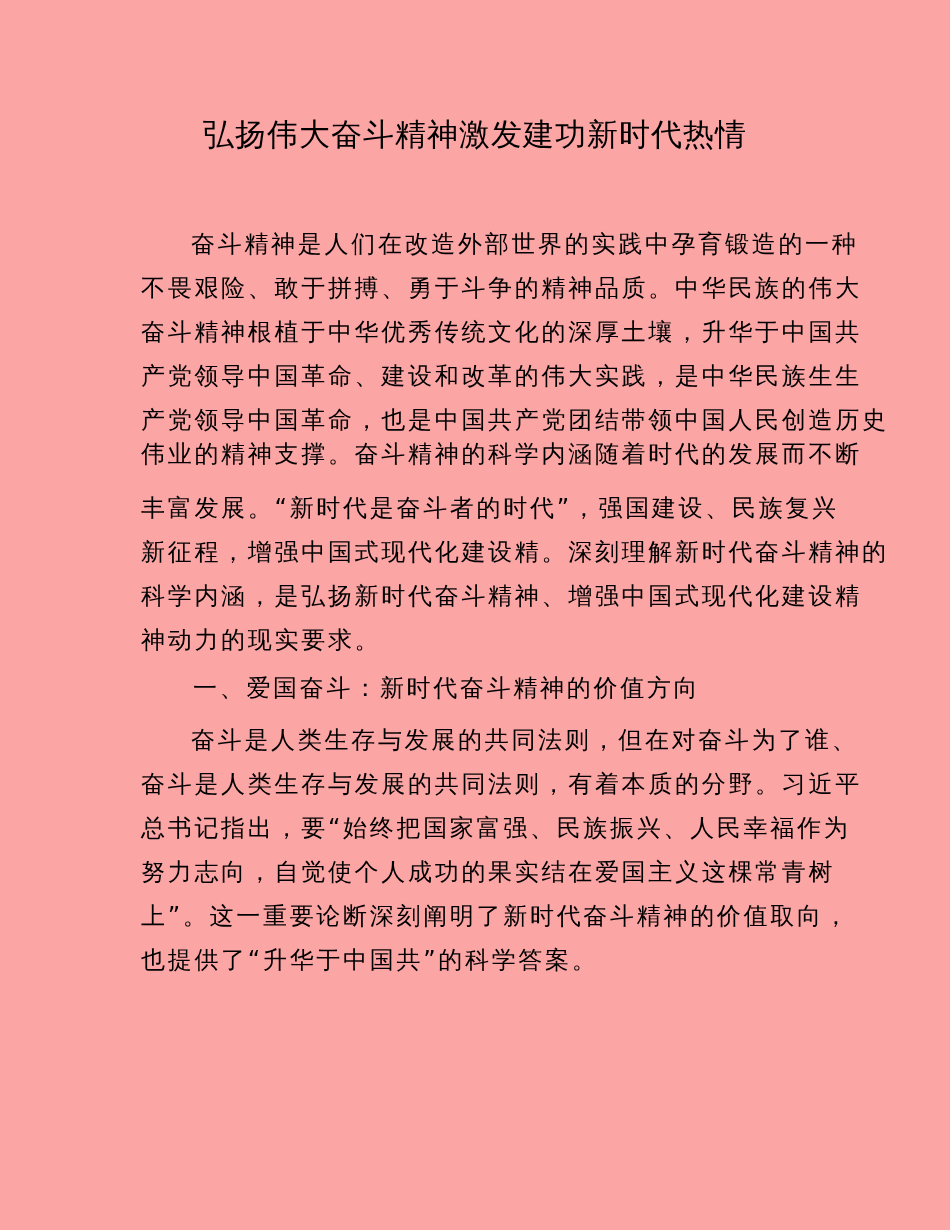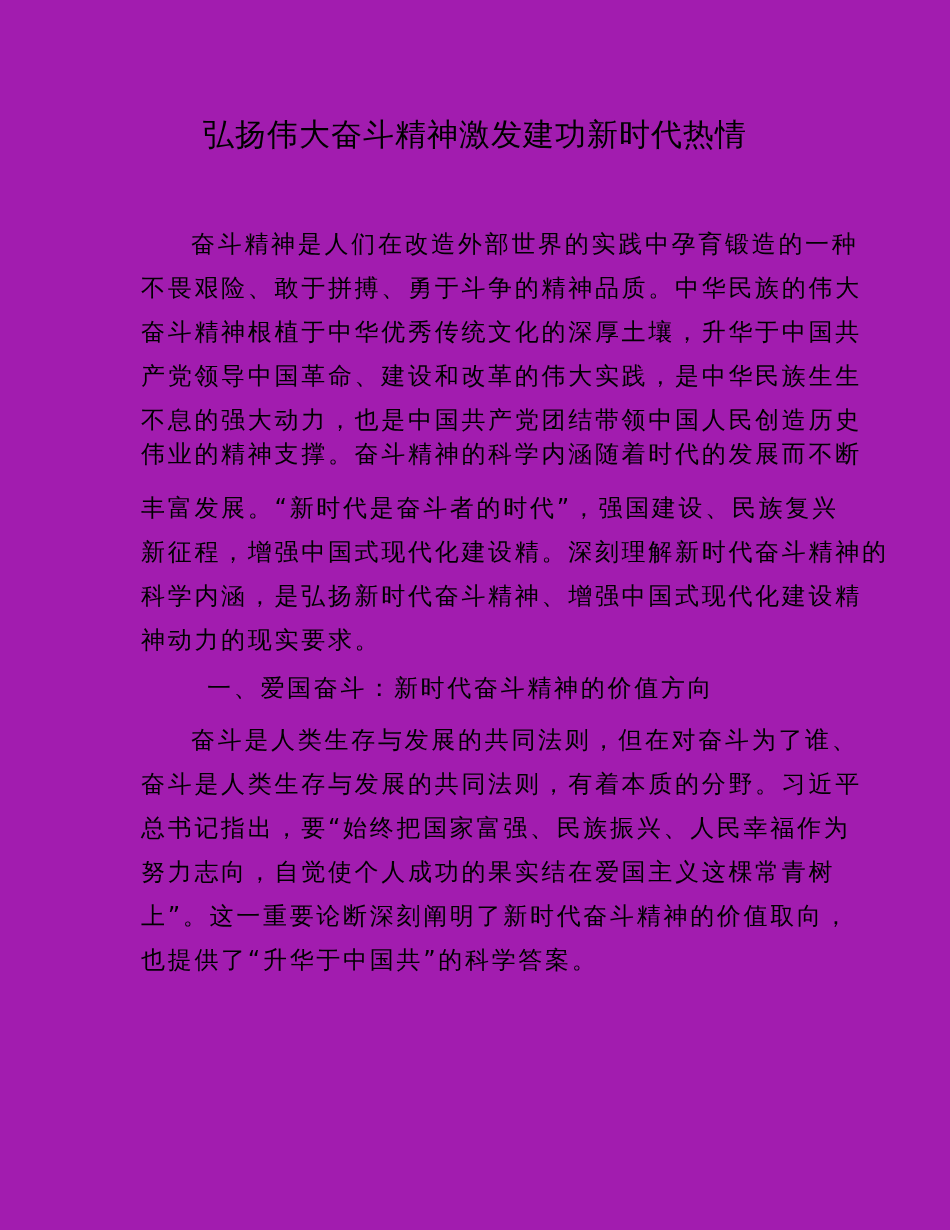--- a/index.html
+++ b/index.html
@@ -1,39 +1,39 @@
 <!DOCTYPE html>
 <html><head>
 <meta charset="utf-8">
 <style>
   html, body { margin: 0; padding: 0; background: #ffffff; }
   body { width: 950px; height: 1230px; position: relative; overflow: hidden;
          font-family: "DejaVu Sans", "Liberation Sans", sans-serif; color: #000; }
-  .page { position: absolute; left: 0; top: 0; width: 950px; height: 1230px; background: #a21caf; }
+  .page { position: absolute; left: 0; top: 0; width: 950px; height: 1230px; background: #fca5a5; }
   .title { position: absolute; top: 112px; left: 0; width: 950px; text-align: center;
            font-size: 31px; line-height: 44px; letter-spacing: 1px; }
   .line { position: absolute; left: 141px; font-size: 24px; line-height: 44px;
           white-space: nowrap; letter-spacing: 2.7px; }
   .indent { left: 191px; }
-  .h-indent { left: 207px; text-align: right; }
+  .h-indent { left: 193px; text-align: right; }
   .sub-indent { left: 183px; }
 </style>
 </head>
 <body>
 
 <div class="page">
   <div class="title">弘扬伟大奋斗精神激发建功新时代热情</div>
 
 
   <div>
     <div class="line indent" style="top:222px">奋斗精神是人们在改造外部世界的实践中孕育锻造的一种</div>
     <div class="line" style="top:266px">不畏艰险、敢于拼搏、勇于斗争的精神品质。中华民族的伟大</div>
     <div class="line" style="top:310px">奋斗精神根植于中华优秀传统文化的深厚土壤，升华于中国共</div>
     <div class="line" style="top:354px">产党领导中国革命、建设和改革的伟大实践，是中华民族生生</div>
-    <div class="line" style="top:398px">不息的强大动力，也是中国共产党团结带领中国人民创造历史</div>
+    <div class="line" style="top:398px">产党领导中国革命，也是中国共产党团结带领中国人民创造历史</div>
     <div class="line" style="top:432px">伟业的精神支撑。奋斗精神的科学内涵随着时代的发展而不断</div>
     <div class="line" style="top:486px">丰富发展。“新时代是奋斗者的时代”，强国建设、民族复兴</div>
     <div class="line" style="top:530px">新征程，增强中国式现代化建设精。深刻理解新时代奋斗精神的</div>
     <div class="line" style="top:574px">科学内涵，是弘扬新时代奋斗精神、增强中国式现代化建设精</div>
     <div class="line" style="top:618px">神动力的现实要求。</div>
   </div>
 
   <div class="line h-indent" style="top:666px">一、爱国奋斗：新时代奋斗精神的价值方向</div>
 
   <div>

